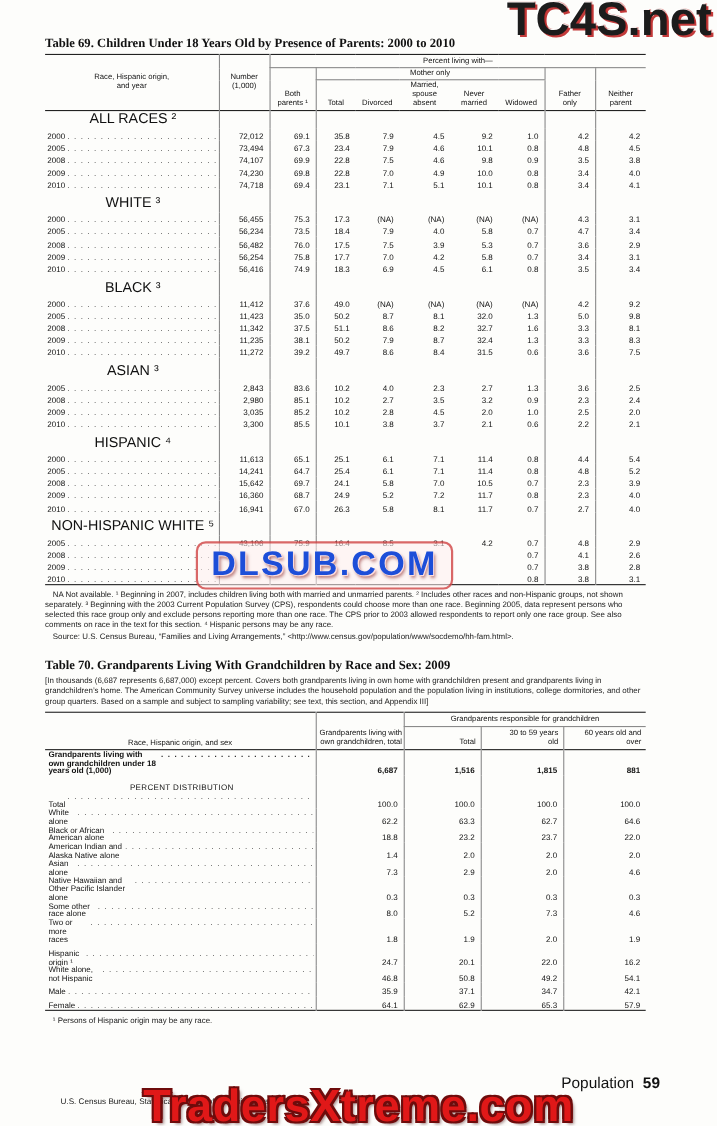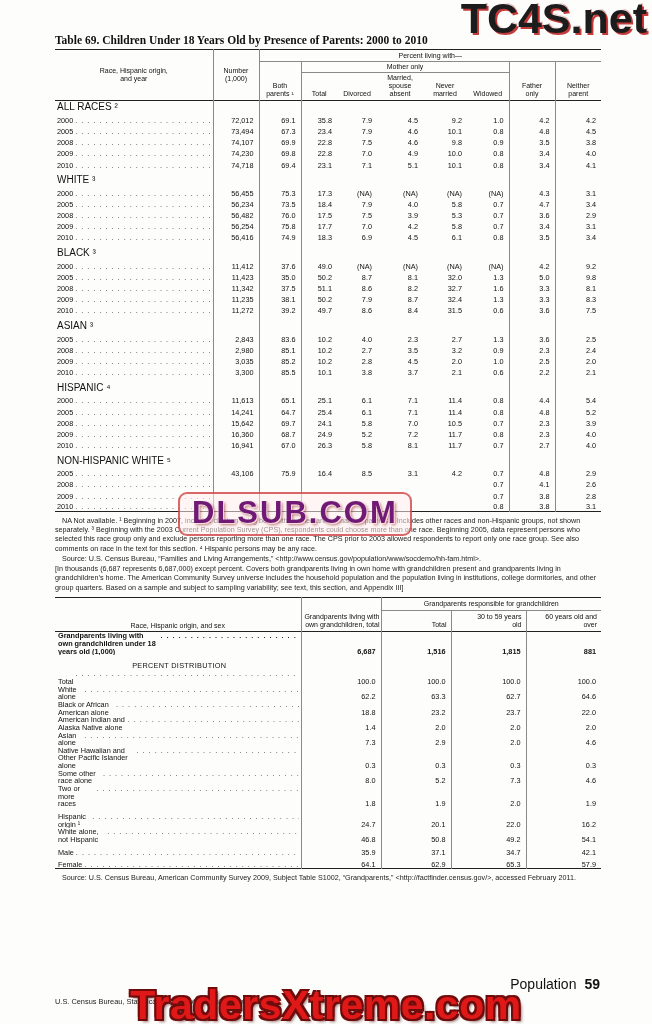--- a/index.html
+++ b/index.html
@@ -5,21 +5,21 @@
   * { box-sizing: border-box; }
   html, body { margin: 0; padding: 0; }
   body {
     width: 652px; height: 1024px;
     background: #fdfdfb;
     font-family: "Liberation Sans", sans-serif;
     color: #111;
     position: relative;
     overflow: hidden;
   }
-  .content { position: absolute; left: 55px; top: 34px; width: 546px; }
+  .content { position: absolute; left: 41px; top: 34px; width: 546px; }
 
   .tbl-title {
     font-family: "Liberation Serif", serif;
     font-weight: 700;
     font-size: 11.5px;
     margin: 0 0 3px 0;
   }
   .headnote { font-size: 7.2px; line-height: 1.3; margin: 0 0 5px 0; color: #1d1d1d; }
 
   table { border-collapse: collapse; table-layout: fixed; width: 546px; font-size: 7.3px; color:#111; }
@@ -36,21 +36,21 @@
   .t69 .v-both, .t69 .v-father, .t69 .v-neither { border-left: 1px solid #8a8a8a; padding-bottom: 2px; }
   .t69 .mcol { padding-bottom: 2px; }
   .t69 .mcol-first { border-left: 1px solid #8a8a8a; }
   .stub-h, .v-num { vertical-align: middle; }
   .hw { margin: 0 auto; }
   .w70 { width: 70px; } .w40 { width: 40px; } .w34 { width: 34px; } .w30 { width: 30px; }
 
   tr.data-row td { height: 11.2px; line-height: 1.05; }
   td.c1, td.c2, td.c3, td.c4, td.c5, td.c6, td.c7, td.c8, td.c9 { text-align: right; padding-right: 5px; }
   td.stub { padding-left: 2px; text-align: left; }
-  td.sechead { text-align: left; font-size: 10px; height: 11px; line-height: 1.1; padding-bottom: 1px; }
+  td.sechead { text-align: center; font-size: 13px; height: 11px; line-height: 1.1; padding-bottom: 1px; }
   tr.gapped td { padding-top: 5px; }
 
   .lw { display: flex; overflow: hidden; }
   .lw .lbl { white-space: normal; }
   .leader { flex: 1 1 auto; overflow: hidden; white-space: nowrap; height: 1em; margin: 0 2px; color: #222; }
   .leader::before {
     content: ". . . . . . . . . . . . . . . . . . . . . . . . . . . . . . . . . . . . . . . . . . . . . . . . . . . . . . . .";
     letter-spacing: 1px;
   }
 
@@ -82,21 +82,21 @@
   .wm-top {
     position: absolute; top: -6px; right: 5px;
     font-size: 43px; font-weight: 700; letter-spacing: 0px;
     color: #1c1c1c;
     text-shadow: 2px 2px 0 rgba(185,25,25,0.85), -1px -1px 0 rgba(255,255,255,0.9), 1px -1px 0 rgba(185,25,25,0.35);
     z-index: 30;
   }
   .wm-mid {
     position: absolute; left: 178px; top: 492px;
     font-size: 31px; font-weight: 800; letter-spacing: 2px;
-    color: #701a75;
+    color: #1d4ed8;
     background: rgba(255, 238, 238, 0.55);
     border: 2px solid rgba(196, 26, 26, 0.65);
     border-radius: 9px;
     padding: 1px 12px 3px;
     text-shadow: 0 0 1px #fff, 1px 1px 0 #ffd9d9, 2px 2px 3px rgba(120, 0, 0, 0.5);
     z-index: 30;
   }
   .wm-bottom {
     position: absolute; left: 50%; top: 982px; transform: translateX(-50%);
     font-size: 41px; font-weight: 800; letter-spacing: 0.5px; white-space: nowrap;
@@ -707,20 +707,21 @@
           <td class="c9">3.1</td>
         </tr>
       </tbody>
   </table>
 
   <div class="fnblock">
     <p class="fn">NA Not available.  ¹ Beginning in 2007, includes children living both with married and unmarried parents.  ² Includes other races and non-Hispanic groups, not shown separately.  ³ Beginning with the 2003 Current Population Survey (CPS), respondents could choose more than one race. Beginning 2005, data represent persons who selected this race group only and exclude persons reporting more than one race. The CPS prior to 2003 allowed respondents to report only one race group. See also comments on race in the text for this section.  ⁴ Hispanic persons may be any race.</p>
     <p class="fn">Source: U.S. Census Bureau, “Families and Living Arrangements,” &lt;http://www.census.gov/population/www/socdemo/hh-fam.html&gt;.</p>
   </div>
 
+  <h1 class="tbl-title t70-title">Table 70. Grandparents Living With Grandchildren by Race and Sex: 2009</h1>
   <p class="headnote">[In thousands (6,687 represents 6,687,000) except percent. Covers both grandparents living in own home with grandchildren present and grandparents living in grandchildren’s home. The American Community Survey universe includes the household population and the population living in institutions, college dormitories, and other group quarters. Based on a sample and subject to sampling variability; see text, this section, and Appendix III]</p>
 
   <table class="t70">
     <colgroup>
       <col style="width:246px">
         <col style="width:80px">
         <col style="width:70px">
         <col style="width:75px">
         <col style="width:75px">
     </colgroup>
@@ -903,21 +904,21 @@
           </td>
           <td class="c1">64.1</td>
           <td class="c2">62.9</td>
           <td class="c3">65.3</td>
           <td class="c4">57.9</td>
         </tr>
       </tbody>
   </table>
 
   <div class="fnblock">
-    <p class="fn">Source: U.S. Census Bureau, American Community Survey 2009, Subject Table S1002, “Grandparents,” &lt;http://factfinder.census.gov/&gt;, accessed February 2011.</p>
+    <p class="fn">¹ Persons of Hispanic origin may be any race.</p>
   </div>
 
 </div>
 
 <div class="pagefoot-right">
   <span>Population</span><span class="pnum">59</span>
 </div>
 <div class="imprint">U.S. Census Bureau, Statistical Abstract of the United States: 2012</div>
 
 <div class="wm-mid">DLSUB.COM</div>

